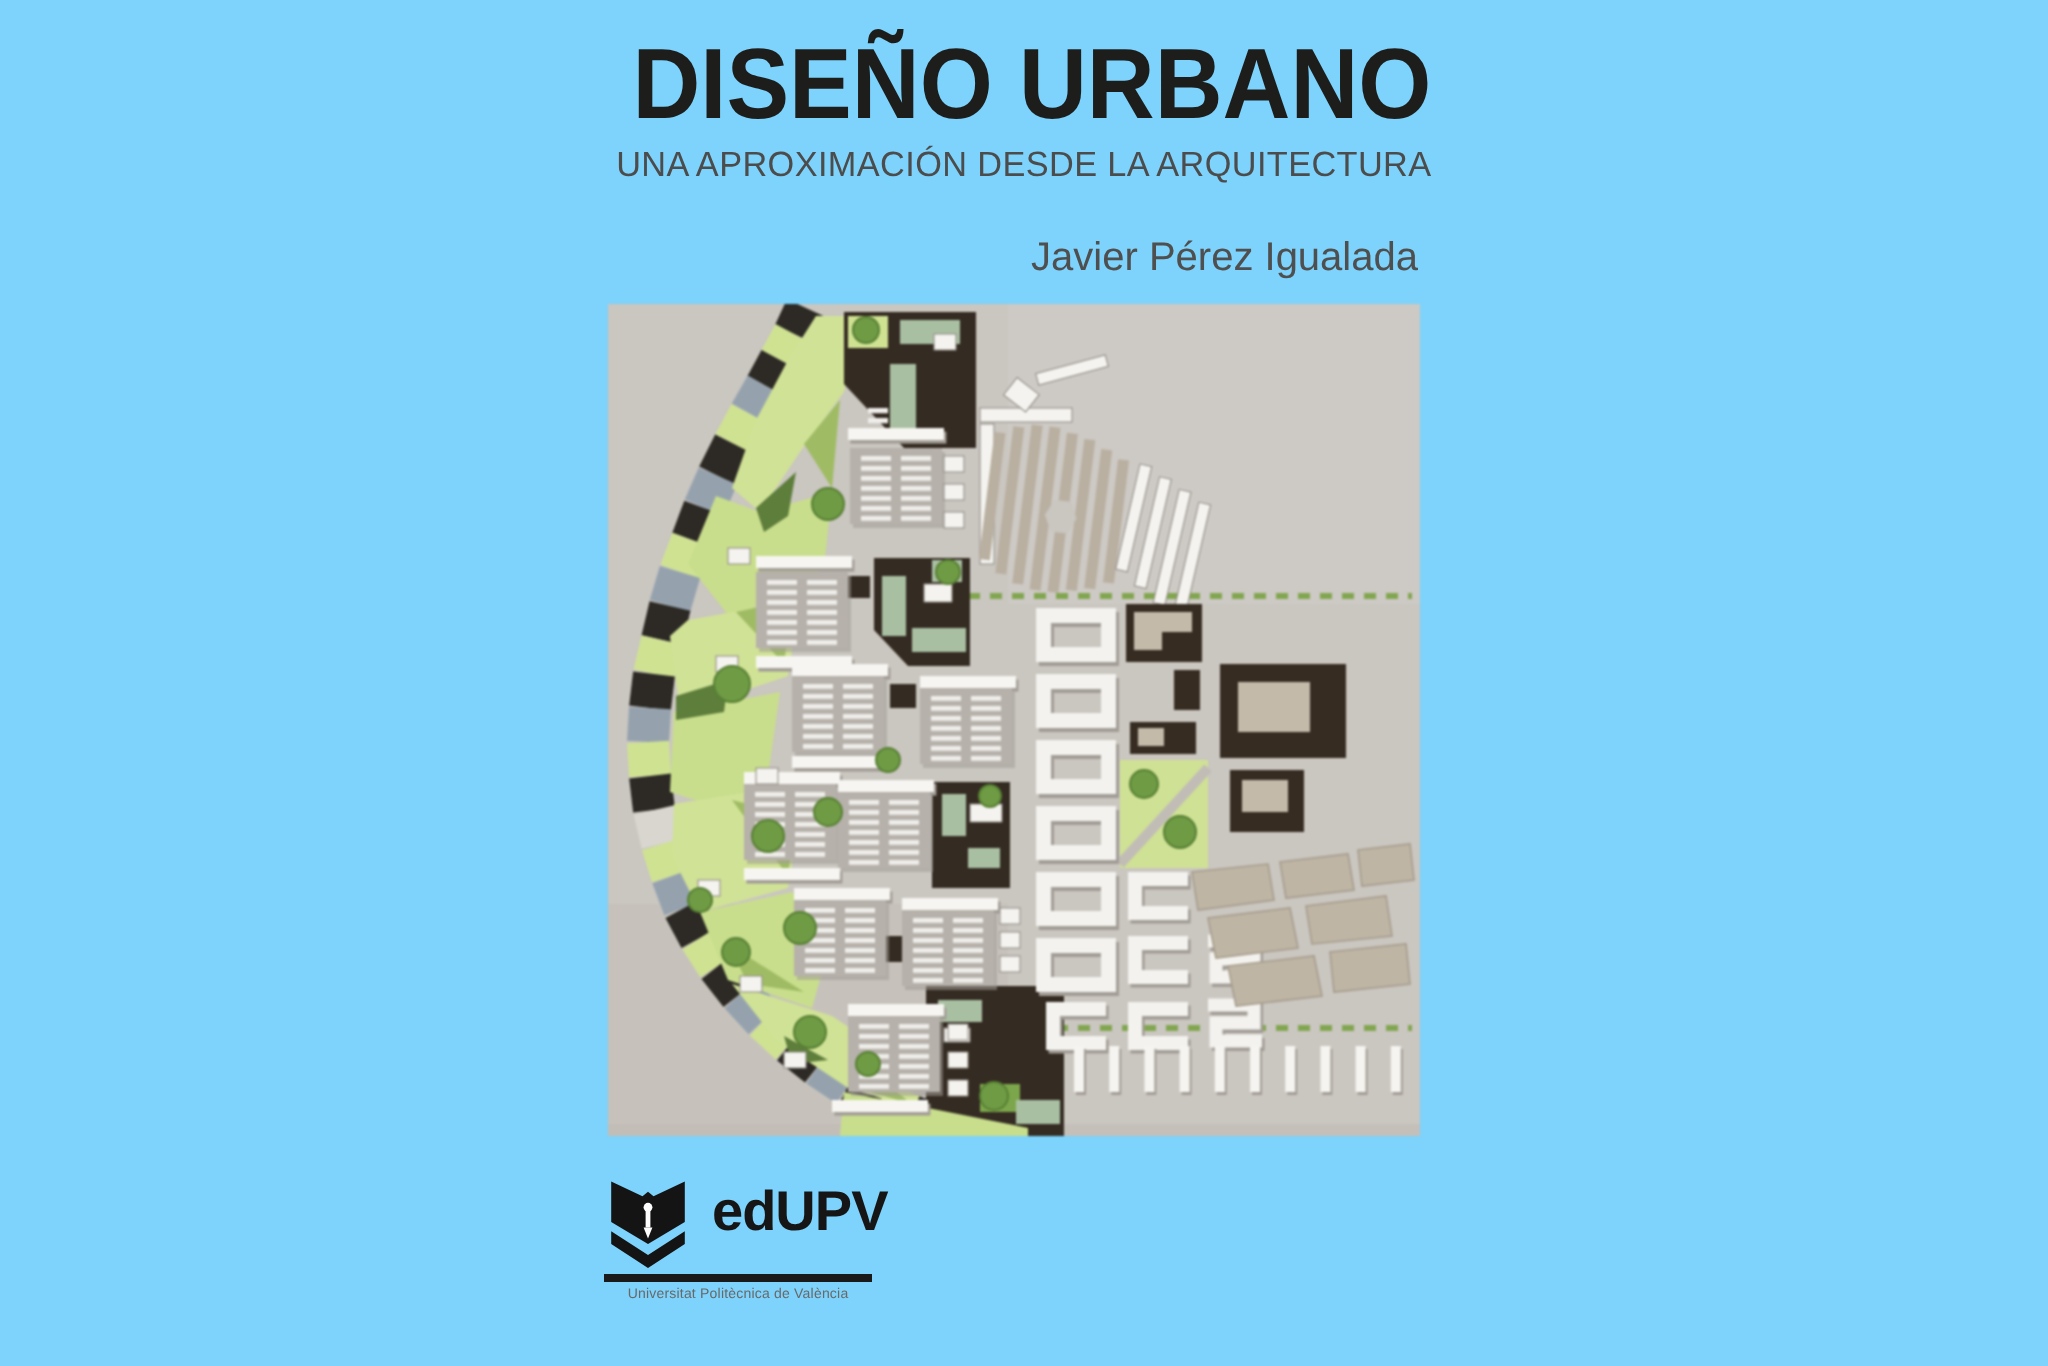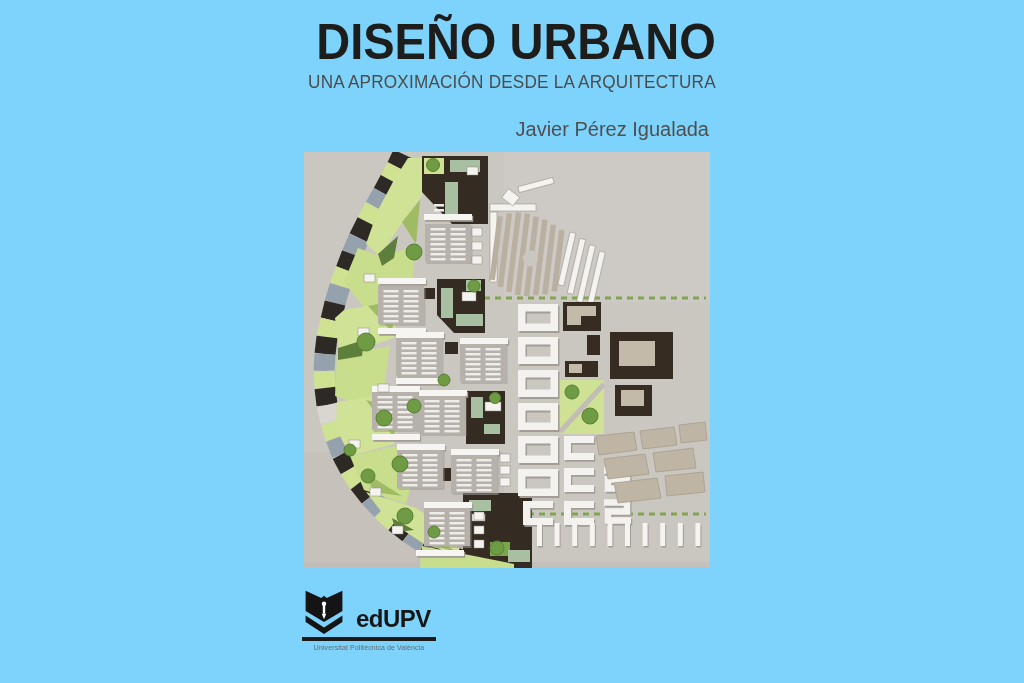--- a/index.html
+++ b/index.html
@@ -13,21 +13,21 @@
   .subtitle { position:absolute; top:72px; left:0; right:0; text-align:center;
               font-size:17.5px; font-weight:400; color:#4c4c4c; letter-spacing:.2px;
               transform:scaleX(.98); transform-origin:center; white-space:nowrap; }
   .author { position:absolute; top:118px; right:2px; font-size:20px; color:#4f4f4f; }
 
   .photo { position:absolute; left:304px; top:152px; width:406px; height:416px; }
   .photo svg { display:block; filter:blur(.45px); }
 
   .publisher { position:absolute; left:302px; top:588px; width:136px; height:66px; }
   .pub-icon { position:absolute; left:0; top:0; }
-  .pub-name { position:absolute; left:54px; top:17px; font-size:24px; font-weight:700;
+  .pub-name { position:absolute; left:54px; top:2px; font-size:28px; font-weight:700;
               color:#161616; letter-spacing:-.5px; }
   .pub-bar { position:absolute; left:0; top:49px; width:134px; height:4px; background:#1a1a1a; }
   .pub-tagline { position:absolute; left:0; top:56px; width:134px; text-align:center;
                  font-size:7px; color:#686868; letter-spacing:.1px; white-space:nowrap; }
 
   .tree { fill:#6f9b45; stroke:#577f33; stroke-width:1; }
   .wsq  { fill:#f4f3ef; stroke:#8d8881; stroke-width:.5; }
   .st   { stroke-width:21; }
 </style>
 </head>

